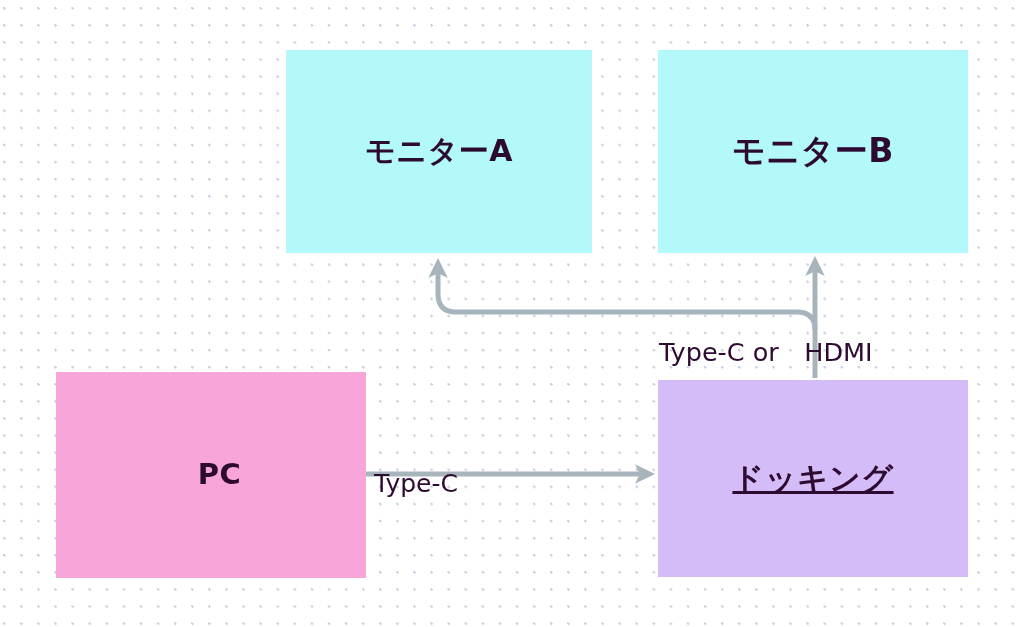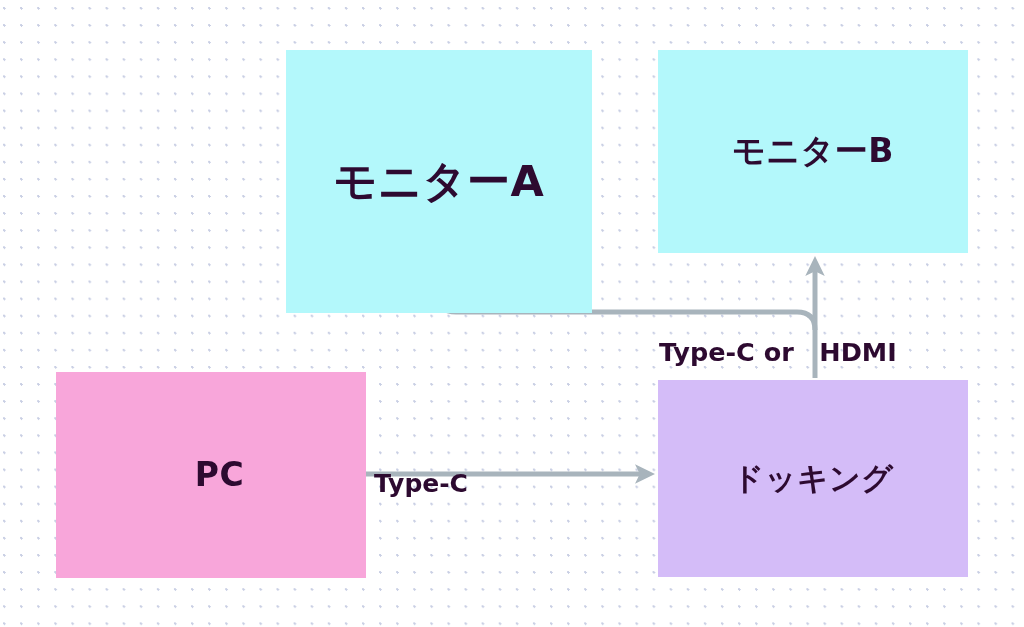--- a/index.html
+++ b/index.html
@@ -46,65 +46,66 @@
     color: #2d0a30;
     font-weight: bold;
     line-height: 1.28;
     letter-spacing: 0.5px;
   }
 
   #node-monitor-a {
     left: 286px;
     top: 50px;
     width: 306px;
-    height: 263px;
+    height: 203px;
     background: #b3f8fb;
-    font-size: 43px;
+    font-size: 30px;
   }
 
   #node-monitor-b {
     left: 658px;
     top: 50px;
     width: 310px;
     height: 203px;
     background: #b3f8fb;
     font-size: 33px;
     justify-content: center;
   }
 
   #node-pc {
     left: 56px;
     top: 372px;
     width: 310px;
     height: 206px;
     background: #f8a6da;
-    font-size: 33px;
+    font-size: 29px;
     padding-left: 17px;
   }
 
   #node-dock {
     left: 658px;
     top: 380px;
     width: 310px;
     height: 197px;
     background: #d4bcf8;
     font-size: 31px;
   }
   #node-dock .dock-lines {
     display: block;
   }
   #node-dock .dock-lines span {
     display: block;
+    text-decoration: underline;
   }
 
   
   .edge-label {
     position: absolute;
     color: #2d0a30;
-    font-weight: bold;
+    font-weight: normal;
     font-size: 25px;
     white-space: pre;
     line-height: 1;
   }
 
   #label-typec {
     left: 374px;
     top: 471px;
   }
 

